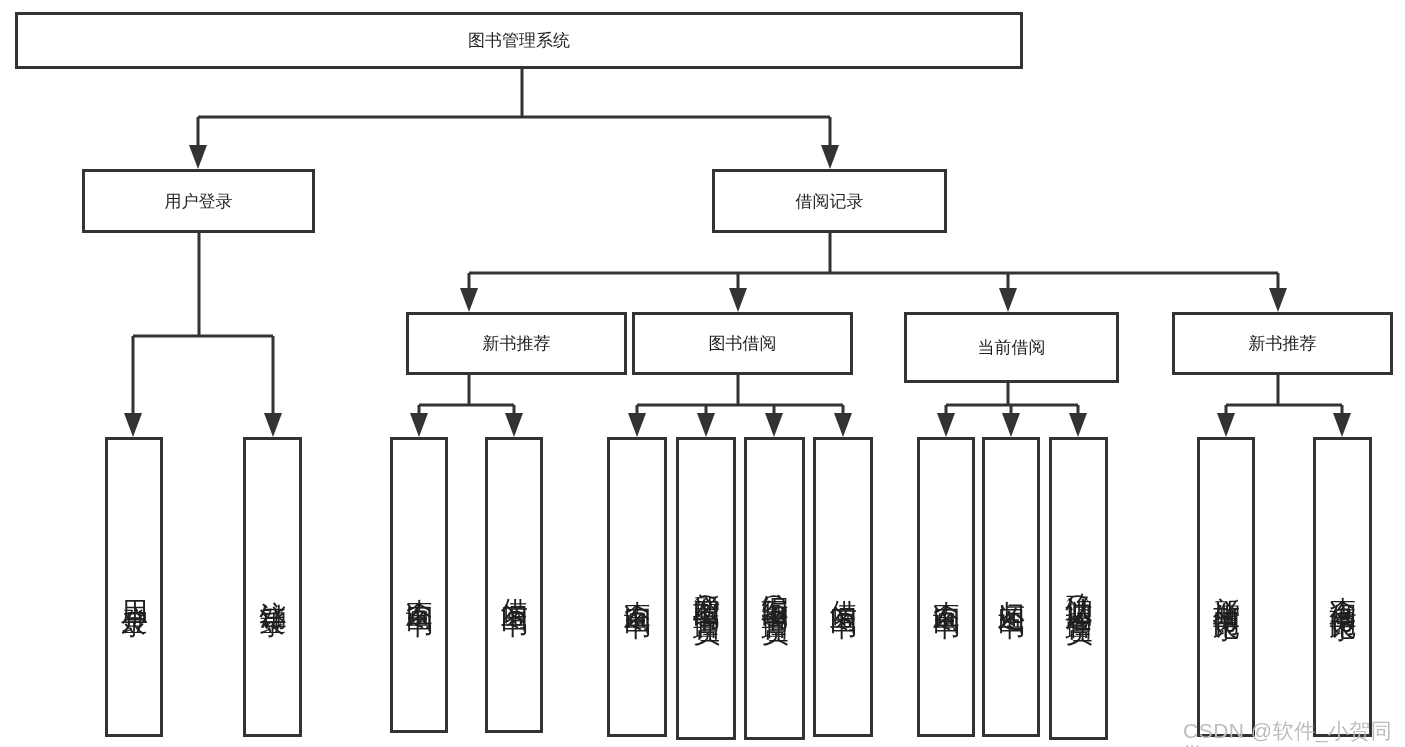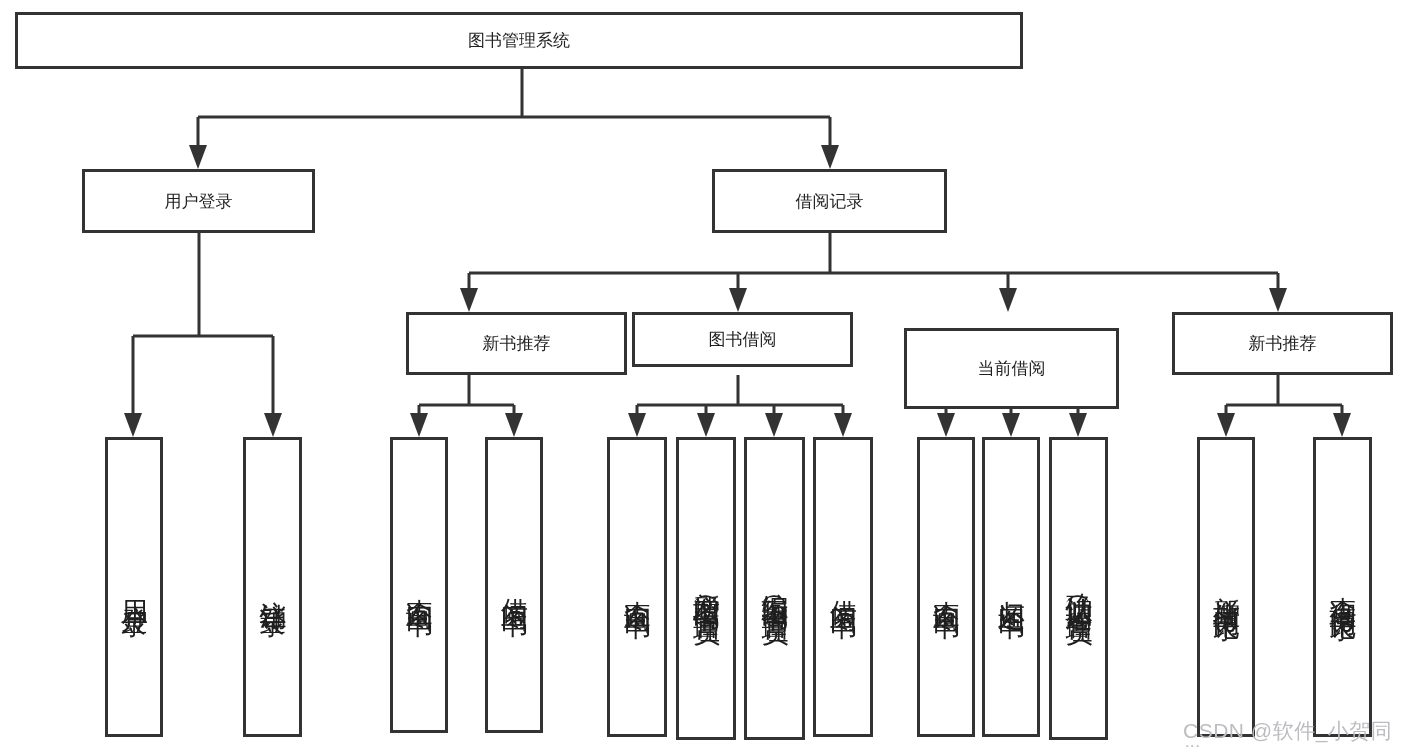--- a/index.html
+++ b/index.html
@@ -93,23 +93,23 @@
   </svg>
 
   <div class="node" style="left:15px; top:12px; width:1008px; height:57px;">图书管理系统</div>
 
   <div class="node" style="left:82px; top:169px; width:233px; height:64px;">用户登录</div>
 
   <div class="node" style="left:712px; top:169px; width:235px; height:64px;">借阅记录</div>
 
   <div class="node" style="left:362px; top:312px; width:221px; height:63px;margin-left:44px;">新书推荐</div>
 
-  <div class="node" style="left:632px; top:312px; width:221px; height:55px;">图书借阅</div>
+  <div class="node" style="left:632px; top:312px; width:221px; height:63px;">图书借阅</div>
 
-  <div class="node" style="left:904px; top:312px; width:215px; height:81px;margin-top:16px;">当前借阅</div>
+  <div class="node" style="left:904px; top:312px; width:215px; height:71px;">当前借阅</div>
 
   <div class="node" style="left:1172px; top:312px; width:221px; height:63px;">新书推荐</div>
 
   <div class="node vnode" style="left:105px; top:437px; width:58px; height:300px;">用户登录</div>
 
   <div class="node vnode" style="left:243px; top:437px; width:59px; height:300px;">注销登录</div>
 
   <div class="node vnode" style="left:390px; top:437px; width:58px; height:296px;">查询图书</div>
 
   <div class="node vnode" style="left:485px; top:437px; width:58px; height:296px;">借阅图书</div>

